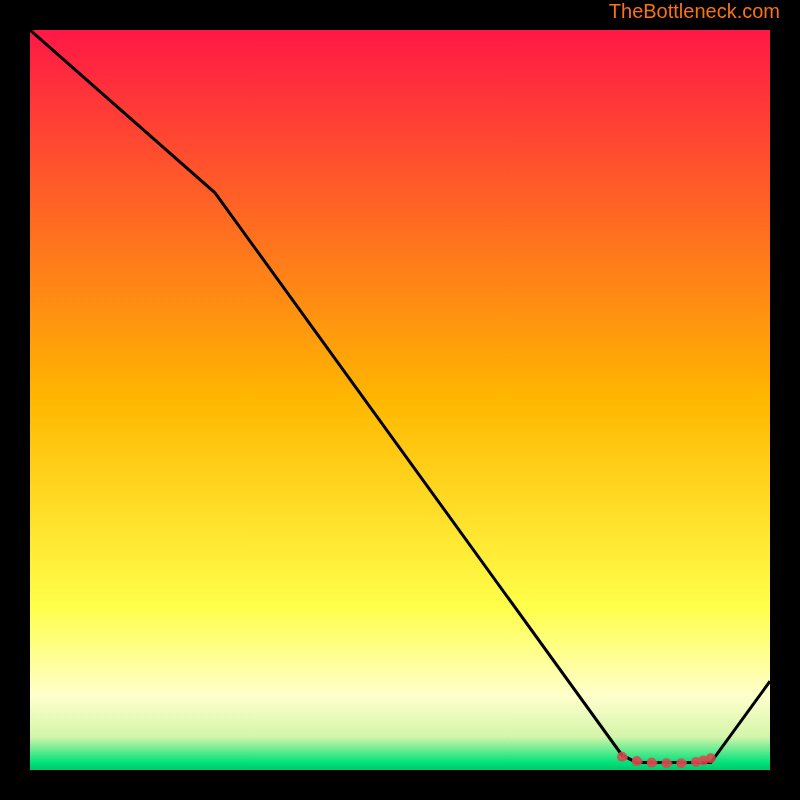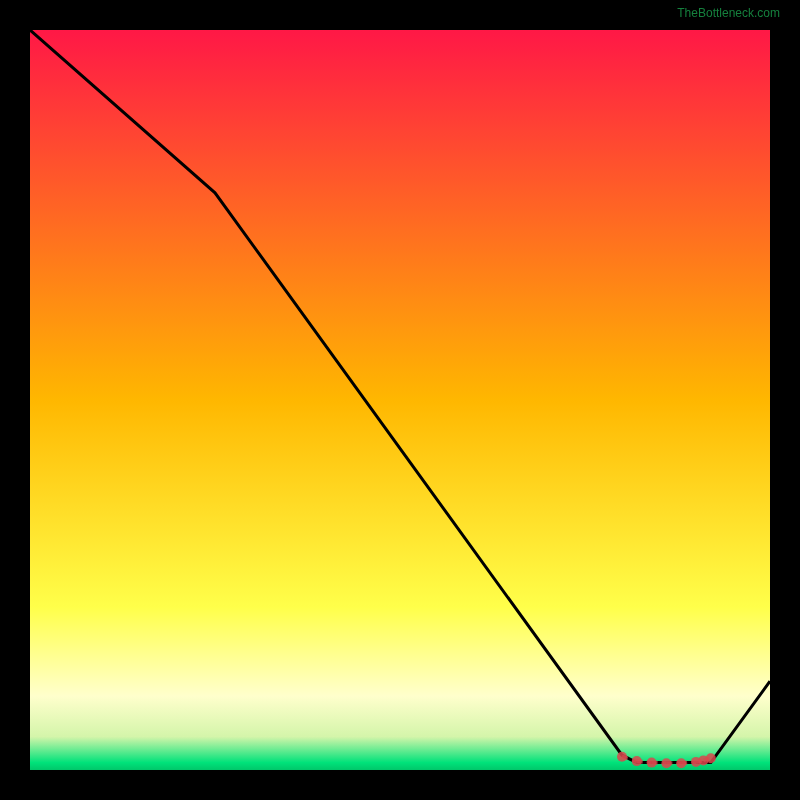--- a/index.html
+++ b/index.html
@@ -6,24 +6,24 @@
     margin: 0;
     padding: 0;
     width: 800px;
     height: 800px;
     background: #000;
     font-family: Arial, sans-serif;
     position: relative;
   }
   .watermark {
     position: absolute;
-    top: 6px;
+    top: 0;
     right: 20px;
-    color: #15803d;
-    font-size: 12px;
+    color: #f97316;
+    font-size: 20px;
     z-index: 10;
   }
   .plot-area {
     position: absolute;
     left: 30px;
     top: 30px;
     width: 740px;
     height: 740px;
   }
   svg {

